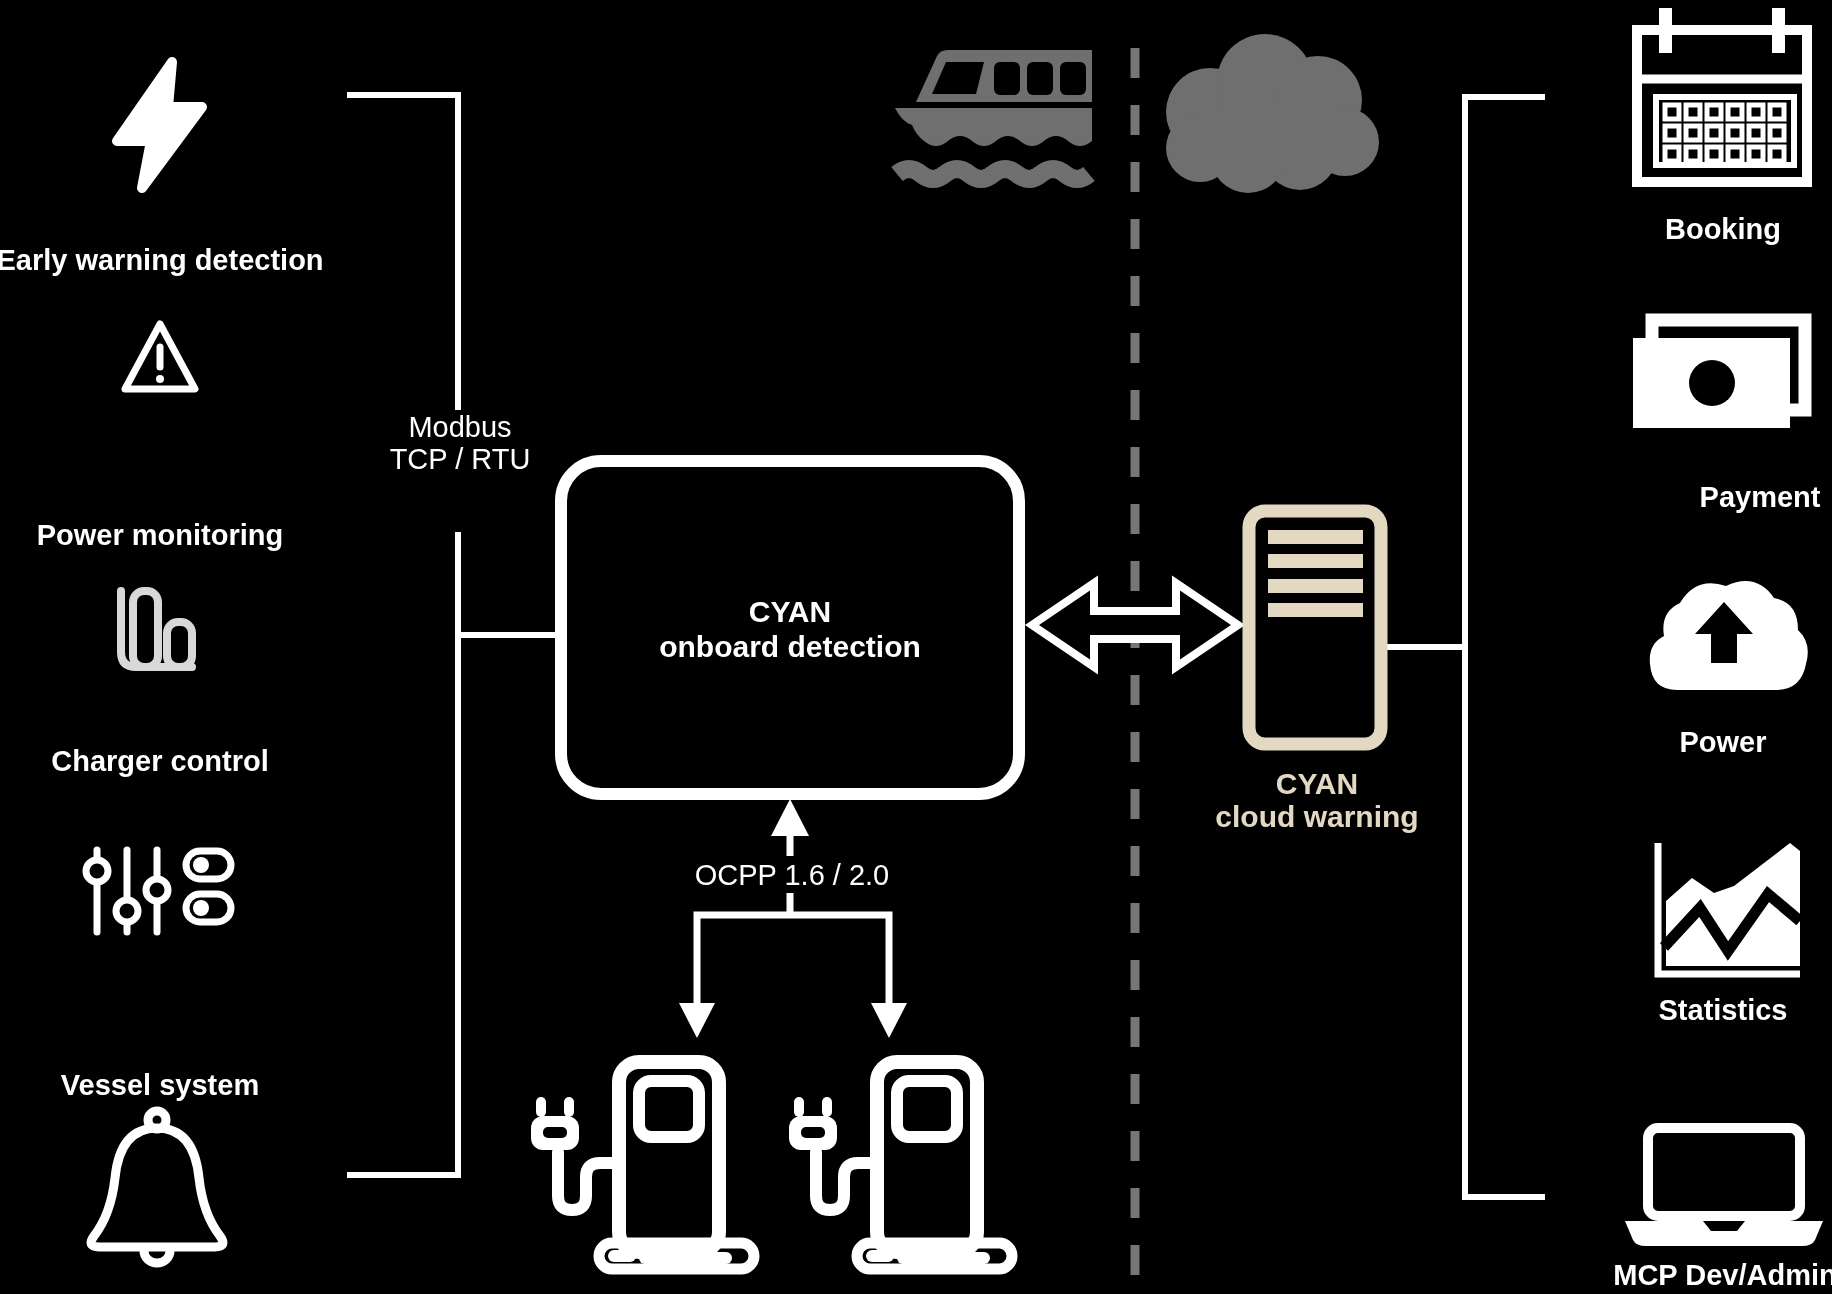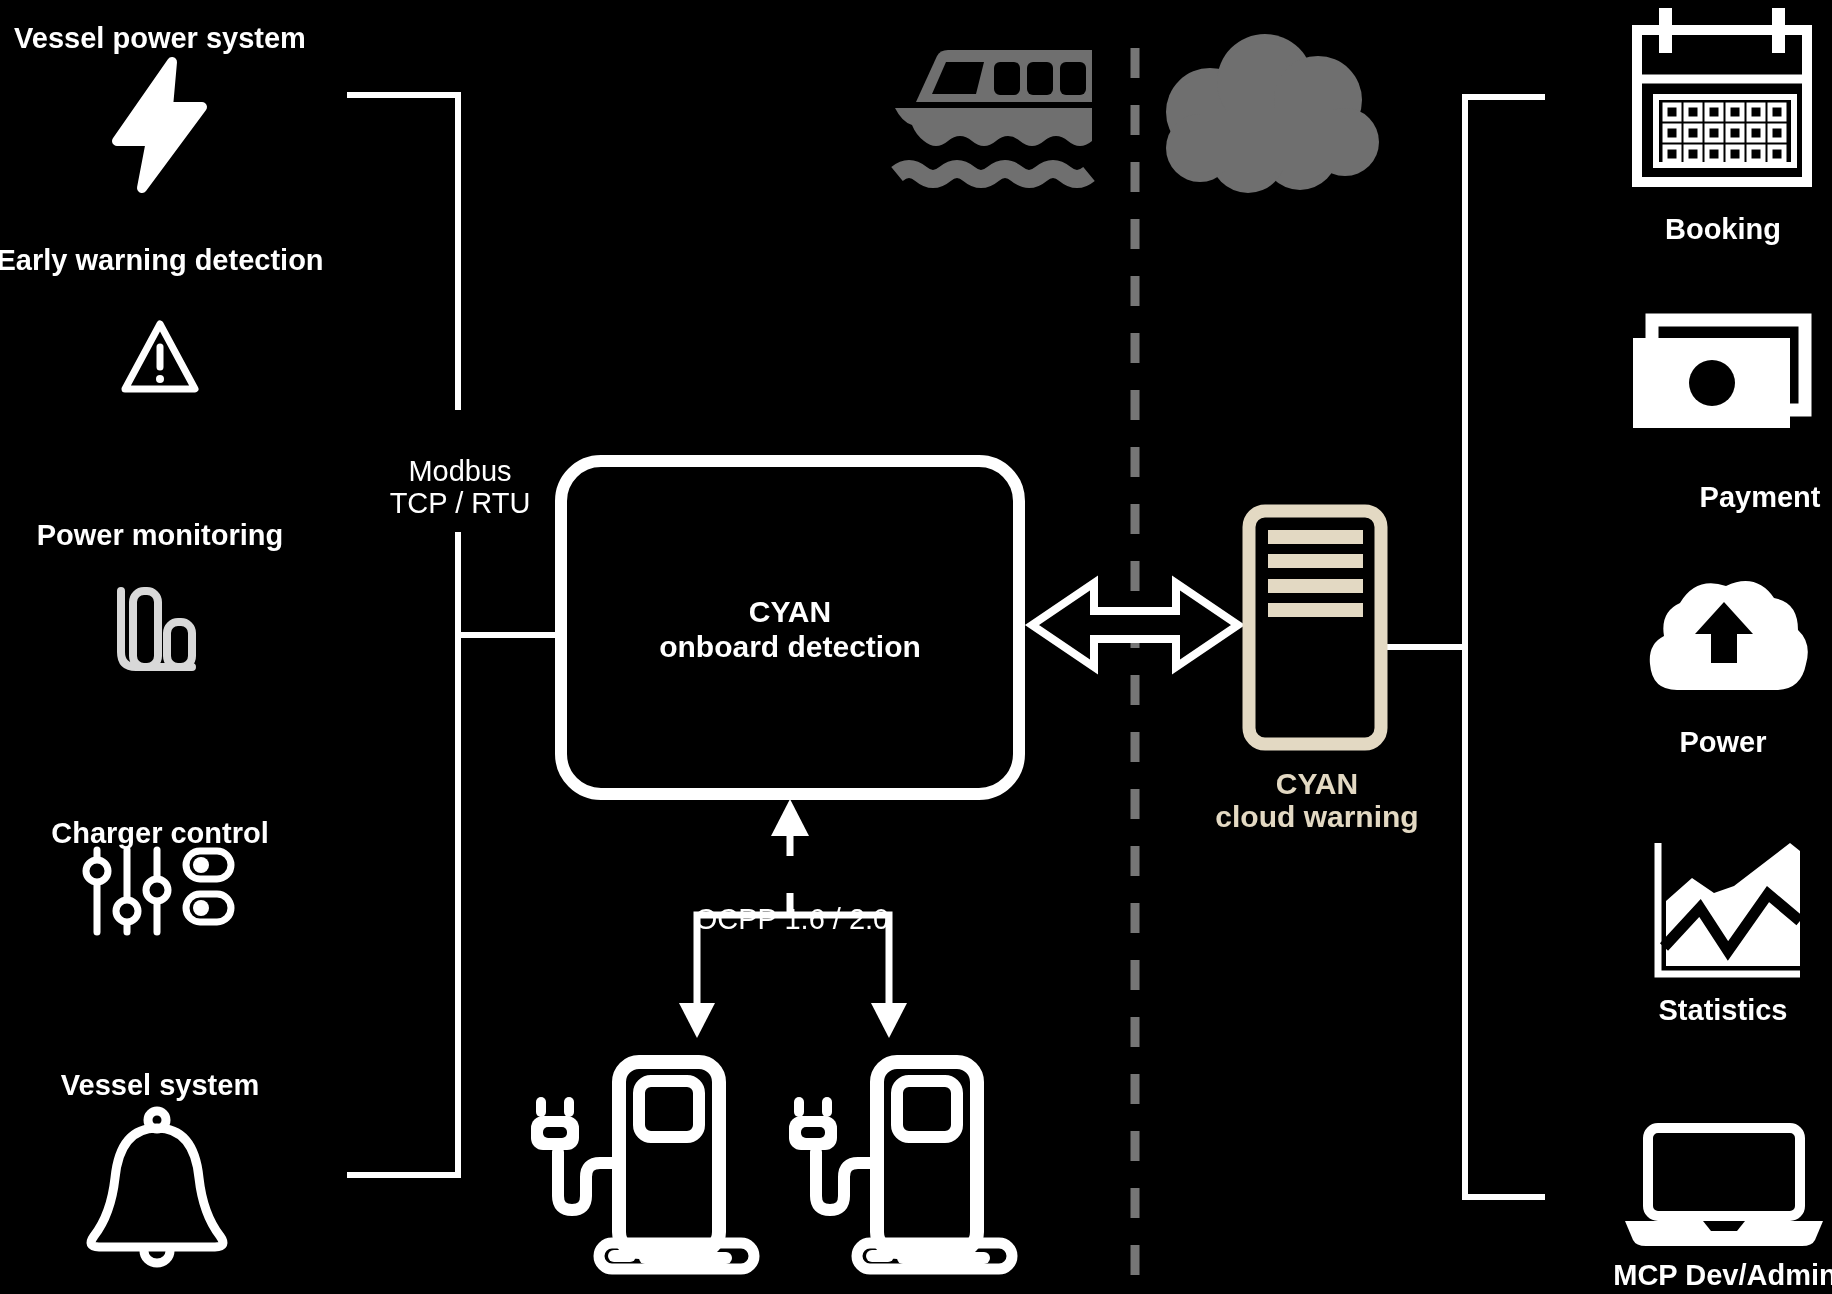--- a/index.html
+++ b/index.html
@@ -1,21 +1,21 @@
 <!DOCTYPE html>
 <html><head>
 <meta charset="utf-8">
 <style>
   html,body{margin:0;padding:0;background:#000;}
   .canvas{position:relative;width:1832px;height:1294px;background:#000;overflow:hidden;
           font-family:"Liberation Sans",sans-serif;}
   .layer{position:absolute;left:0;top:0;}
   .lbl{position:absolute;transform:translateX(-50%);white-space:nowrap;color:#fff;
        font-weight:bold;font-size:29px;line-height:34px;}
-  .reg{font-weight:normal;margin-top:44px;}
+  .reg{font-weight:normal;}
   .two{text-align:center;}
   .box-title{font-size:30px;line-height:35px;}
   .beige{color:#e3d9c3;font-size:30px;line-height:33px;}
 </style>
 </head>
 <body>
 
 <div class="canvas">
 
   <svg class="layer" width="1832" height="1294" viewBox="0 0 1832 1294">
@@ -165,24 +165,23 @@
       <polyline points="1664,947 1700,908 1728,951 1768,894 1800,921" stroke="#000" stroke-width="11" fill="none"></polyline>
     </g>
 
     <g>
       <rect x="1648" y="1128" width="152" height="88" rx="10" fill="none" stroke="#fff" stroke-width="10"></rect>
       <path d="M1625,1221 H1823 L1815,1240 Q1812,1246 1802,1246 H1646 Q1636,1246 1633,1240 Z" fill="#fff"></path>
       <polygon points="1703,1221 1745,1221 1737,1231 1711,1231" fill="#000"></polygon>
     </g>
   </svg>
 
-  <div class="lbl" style="left:160px;top:21px">Vessel power system</div>
   <div class="lbl" style="left:160px;top:243px">Early warning detection</div>
   <div class="lbl" style="left:160px;top:518px">Power monitoring</div>
-  <div class="lbl" style="left:160px;top:816px">Charger control</div>
+  <div class="lbl" style="left:160px;top:744px">Charger control</div>
   <div class="lbl" style="left:160px;top:1068px">Vessel system</div>
 
   <div class="lbl reg two" style="left:460px;top:411px;line-height:32px">
     <div>Modbus</div>
     <div>TCP / RTU</div>
   </div>
 
   <div class="lbl two box-title" style="left:790px;top:594px">
     <div>CYAN</div>
     <div>onboard detection</div>

